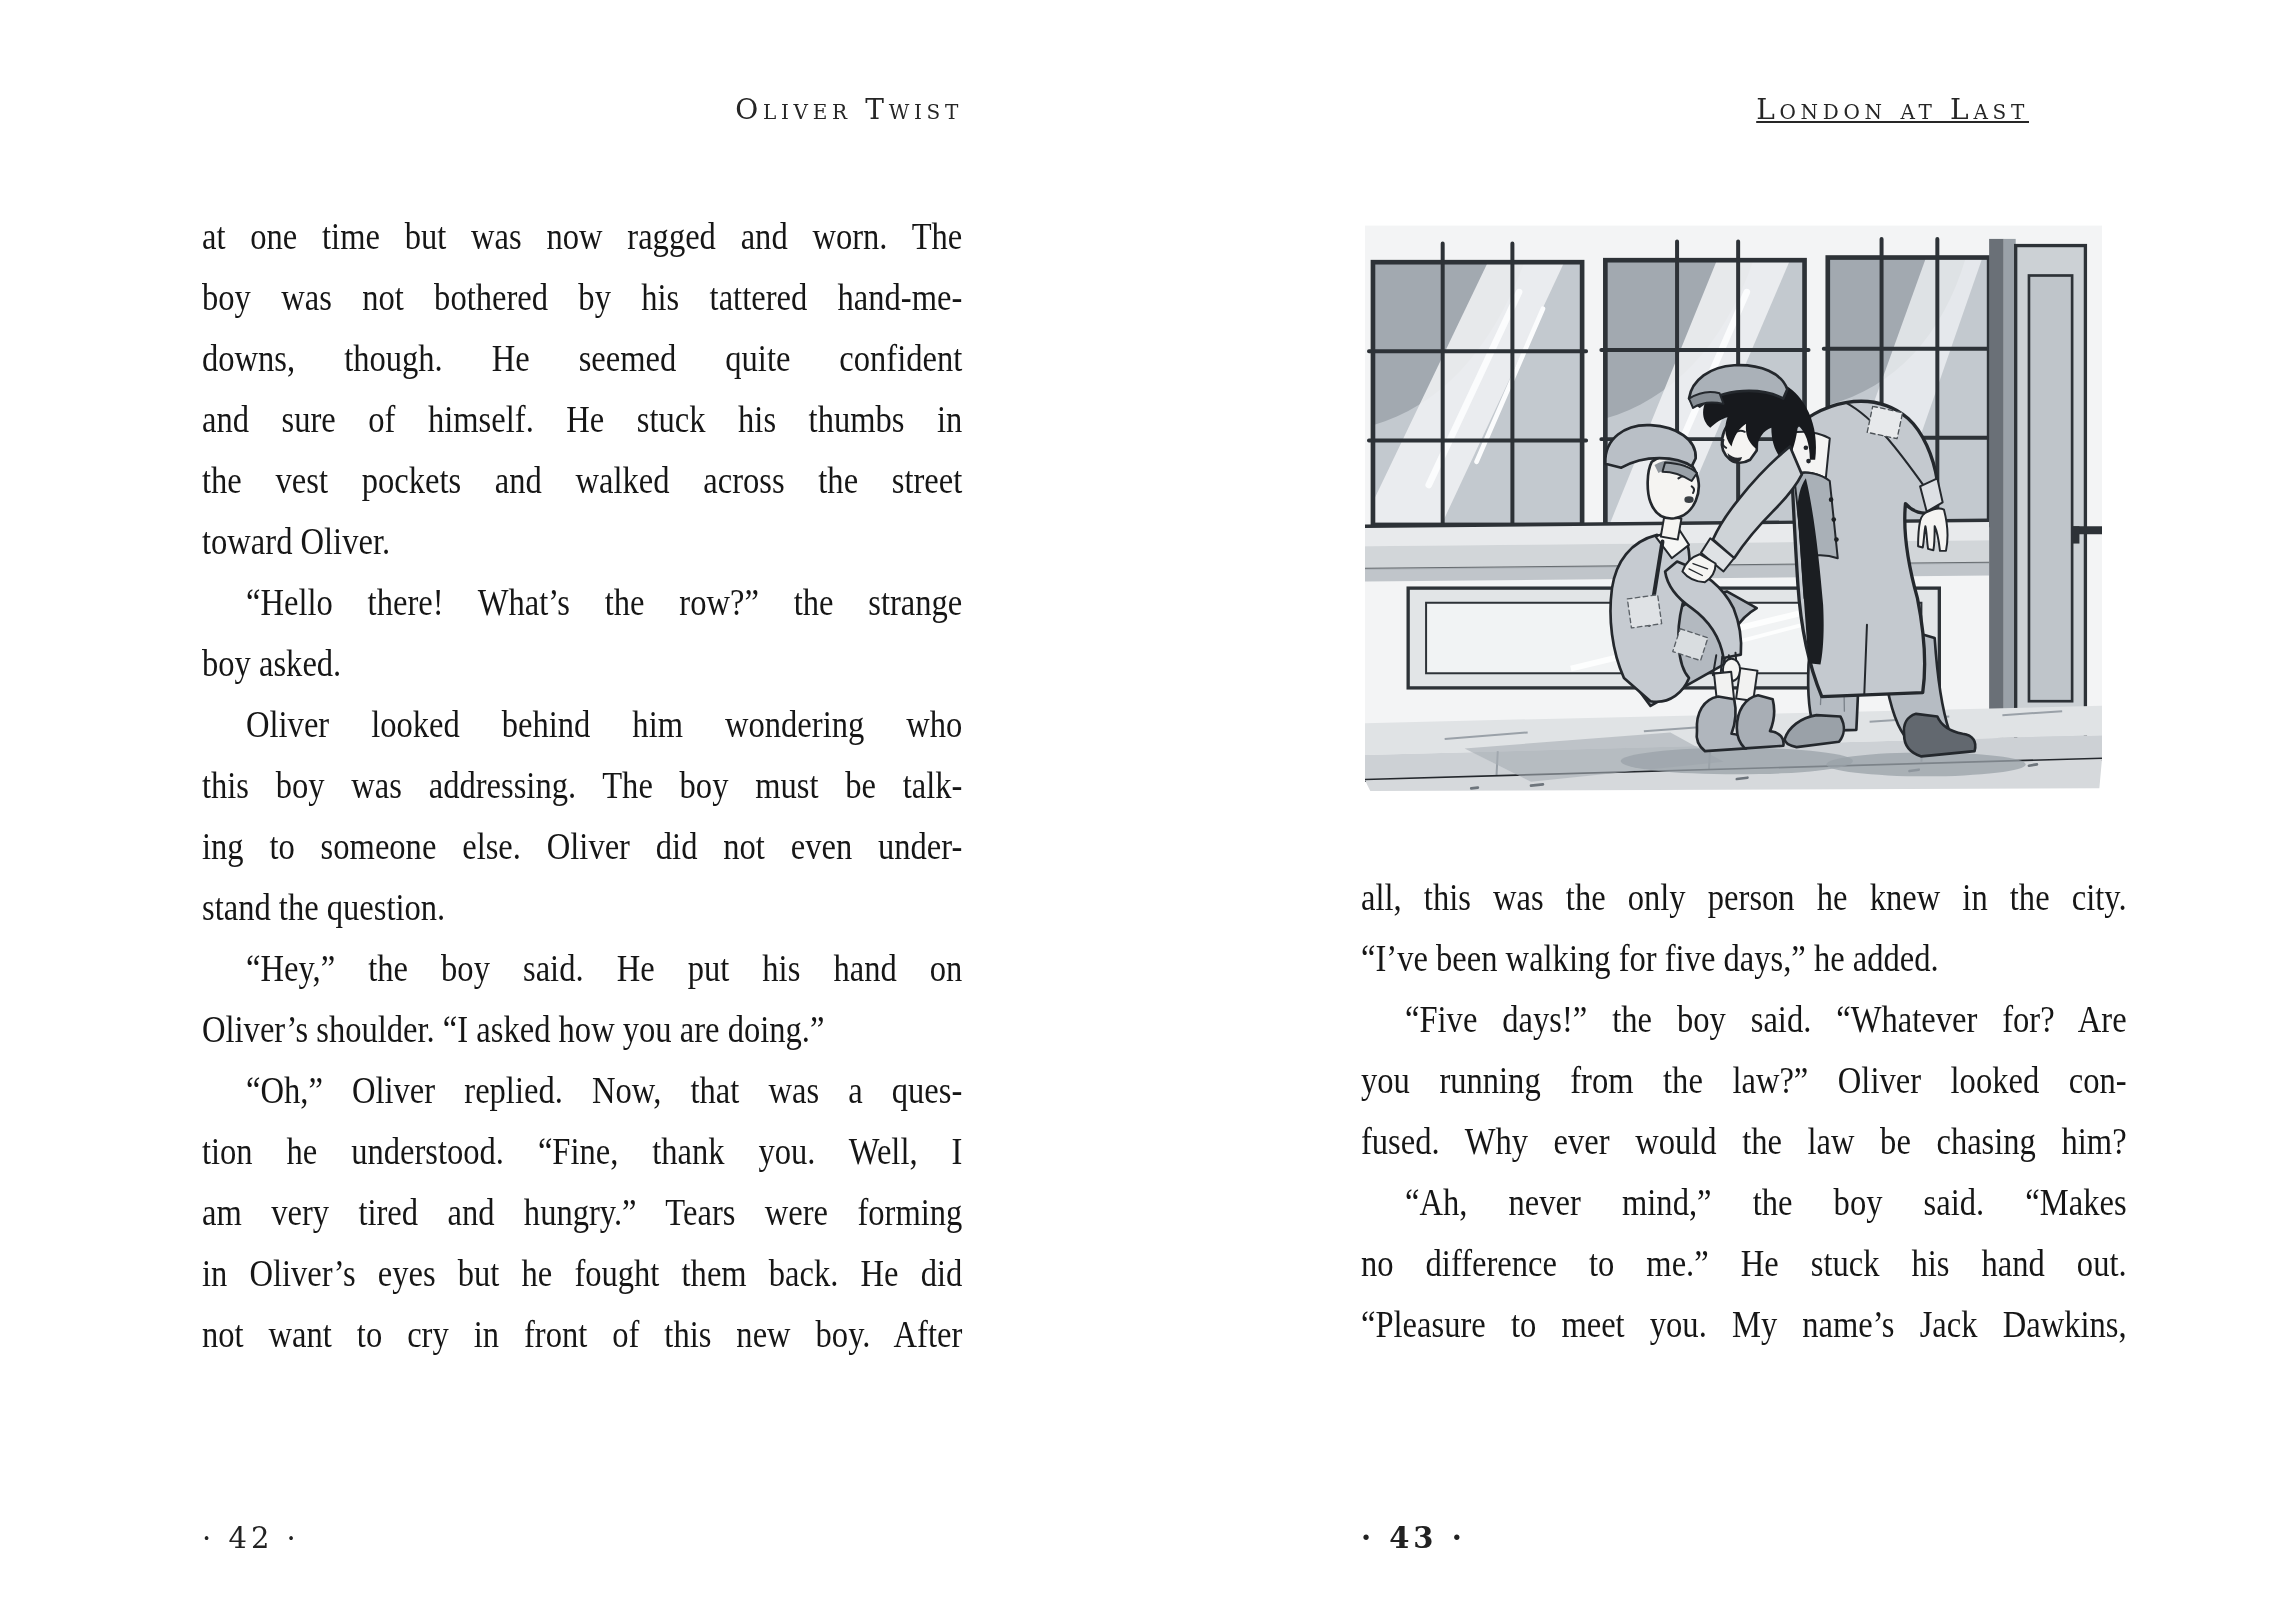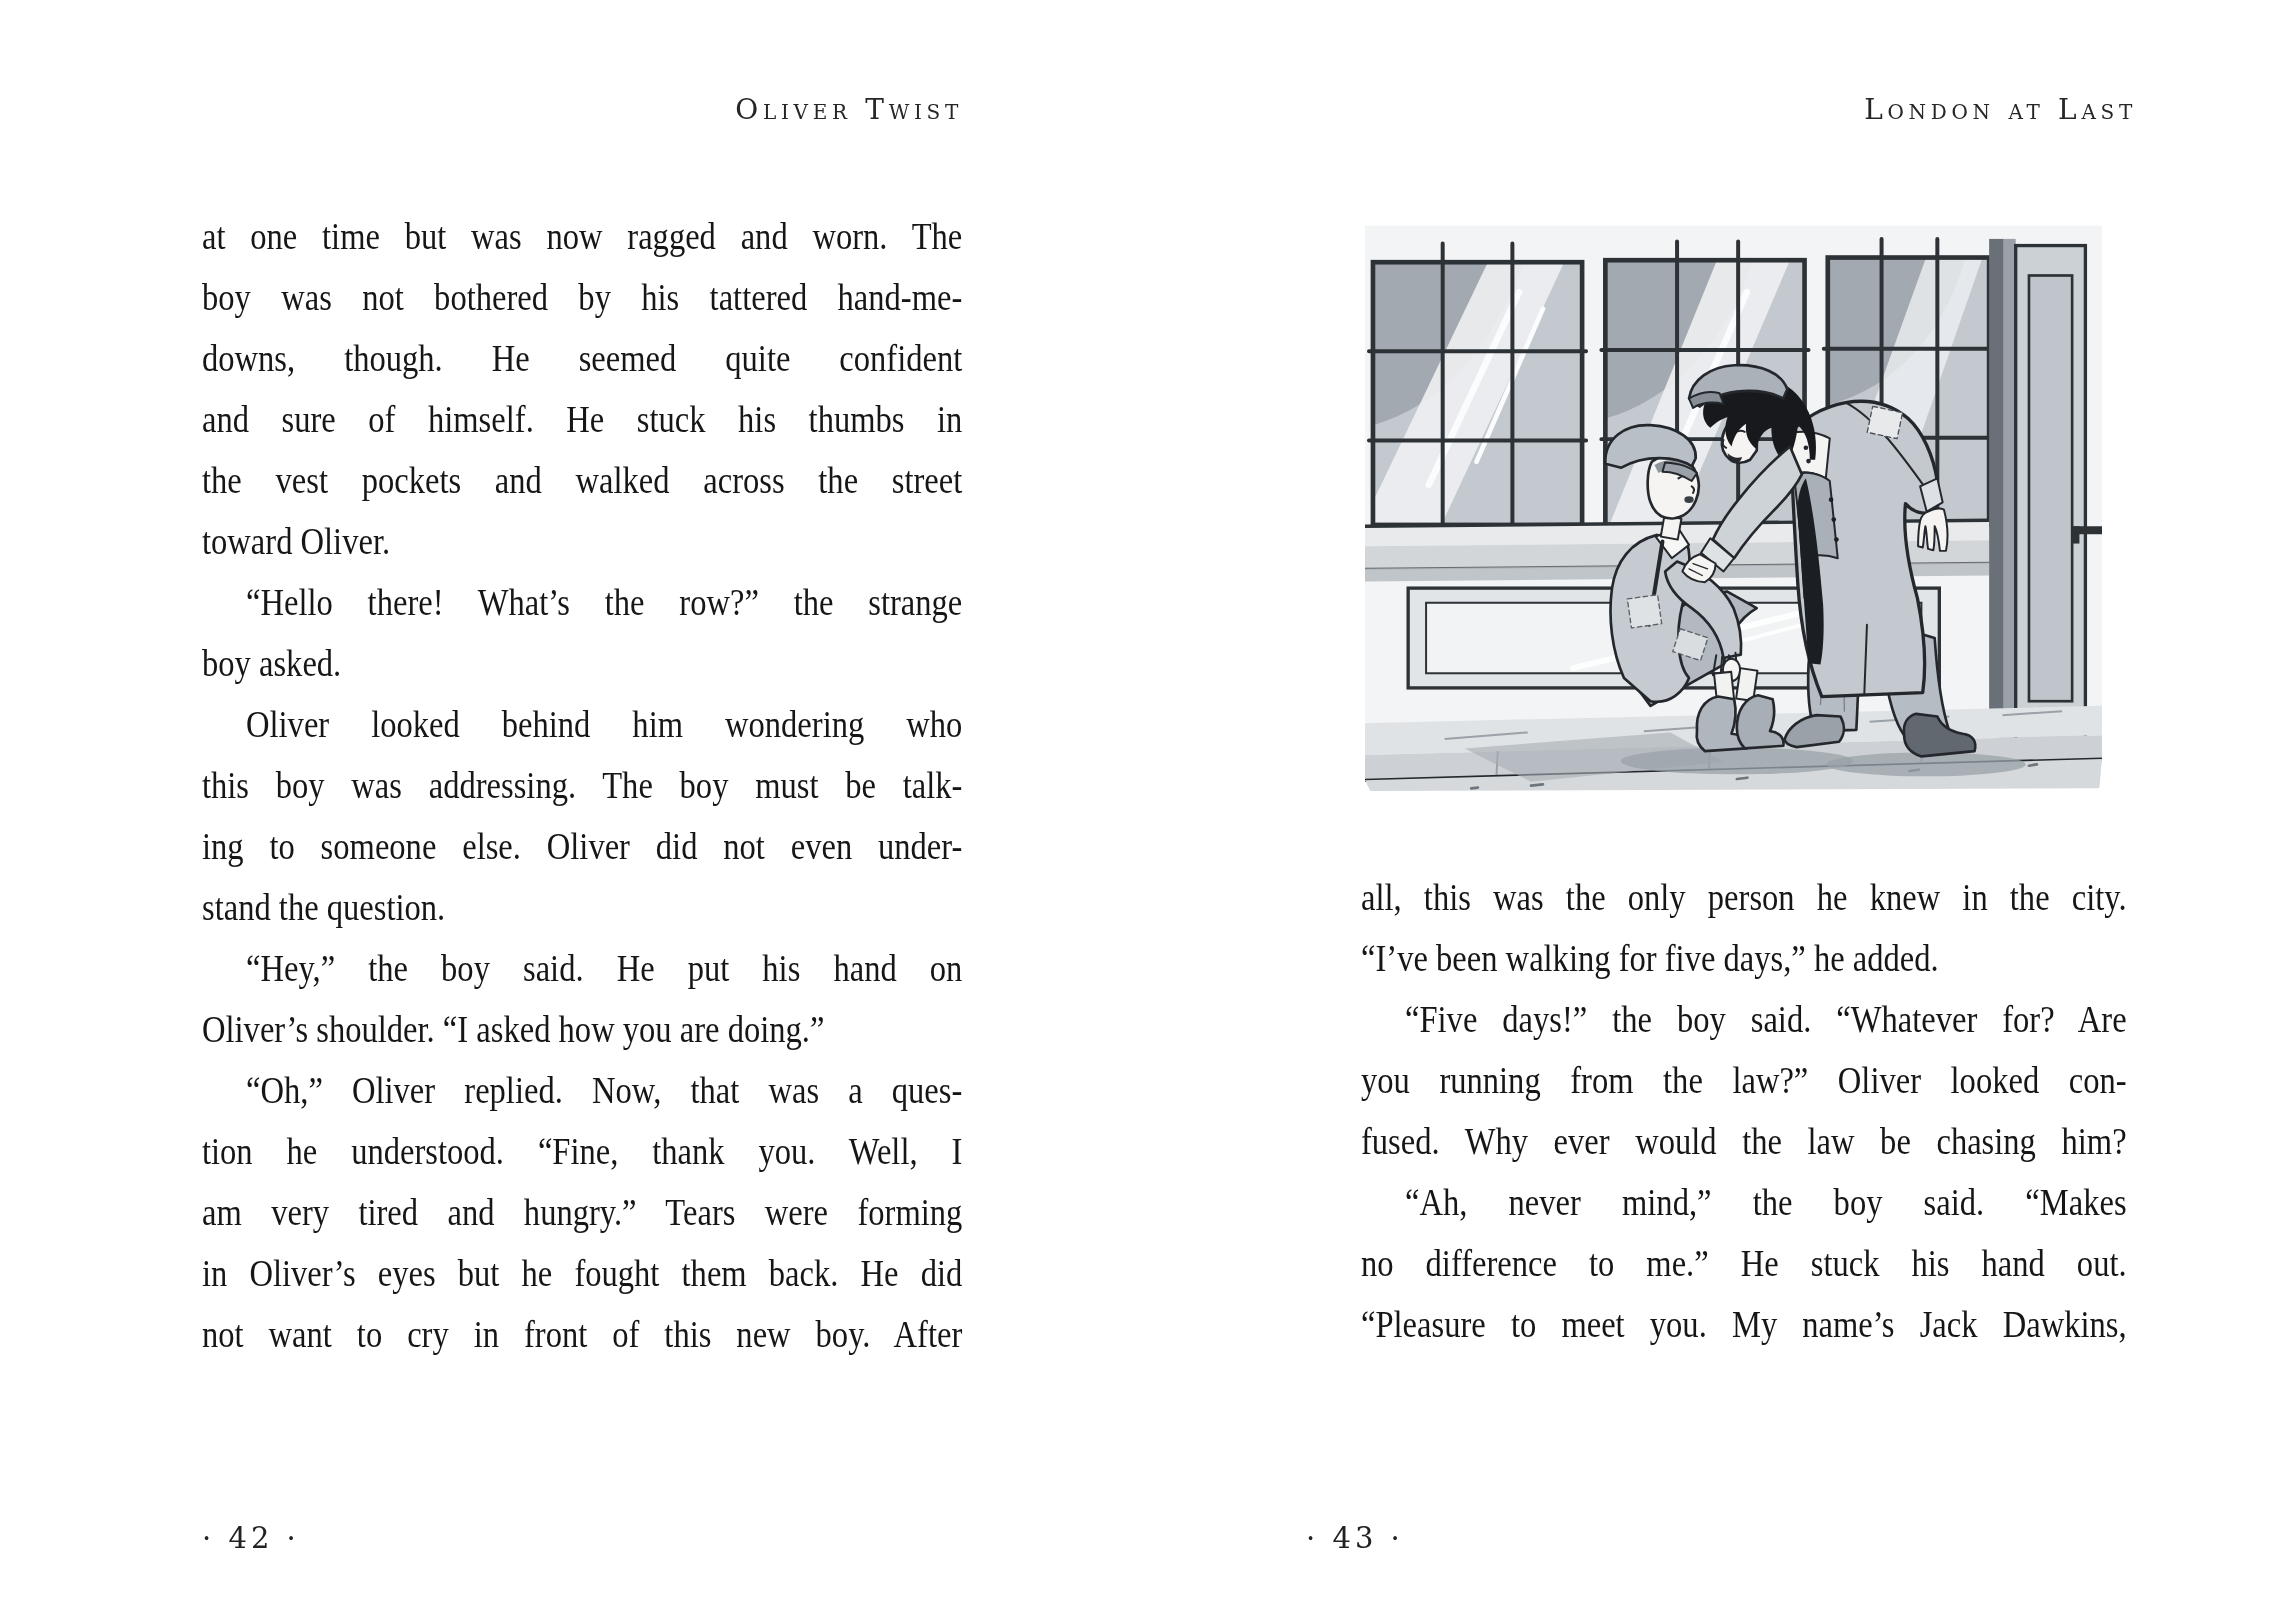--- a/index.html
+++ b/index.html
@@ -12,21 +12,21 @@
     overflow:hidden;
   }
   .running-head {
     position:absolute; top:93px; height:40px;
     font-variant:small-caps;
     font-size:28px; letter-spacing:4.7px;
     text-align:right; color:#262626;
     font-family:"DejaVu Serif","Liberation Serif",serif;
   }
   .running-head.left  { left:202px;  width:761px; }
-  .running-head.right { left:1410px; width:727px; }
+  .running-head.right { left:1302px; width:727px;text-decoration:underline; }
 
   .textcol {
     position:absolute;
     font-size:37px; line-height:61px;
     transform:scaleX(0.88); transform-origin:0 0;
     color:#161616;
   }
   .textcol.left  { left:202px;  top:206px;  width:864px; }
   .textcol.right { left:1361px; top:867px; width:870px; }
 
@@ -35,21 +35,21 @@
   .line.indent  { text-indent:50px; }
 
   .page-number {
     position:absolute; top:1485px; height:40px;
     font-size:29px; letter-spacing:4px;
     text-align:left; color:#222;
     font-family:"DejaVu Serif","Liberation Serif",serif;
     margin-top:36px;
   }
   .page-number.left  { left:202px;  width:761px; }
-  .page-number.right { left:1306px; width:727px; }
+  .page-number.right { left:1361px; width:727px;font-weight:bold; }
 
   .illustration {
     position:absolute; left:1365px; top:199px;
     width:737px; height:592px;
   }
   .illustration svg { width:100%; height:100%; display:block; }
 </style>
 </head>
 <body>
 

